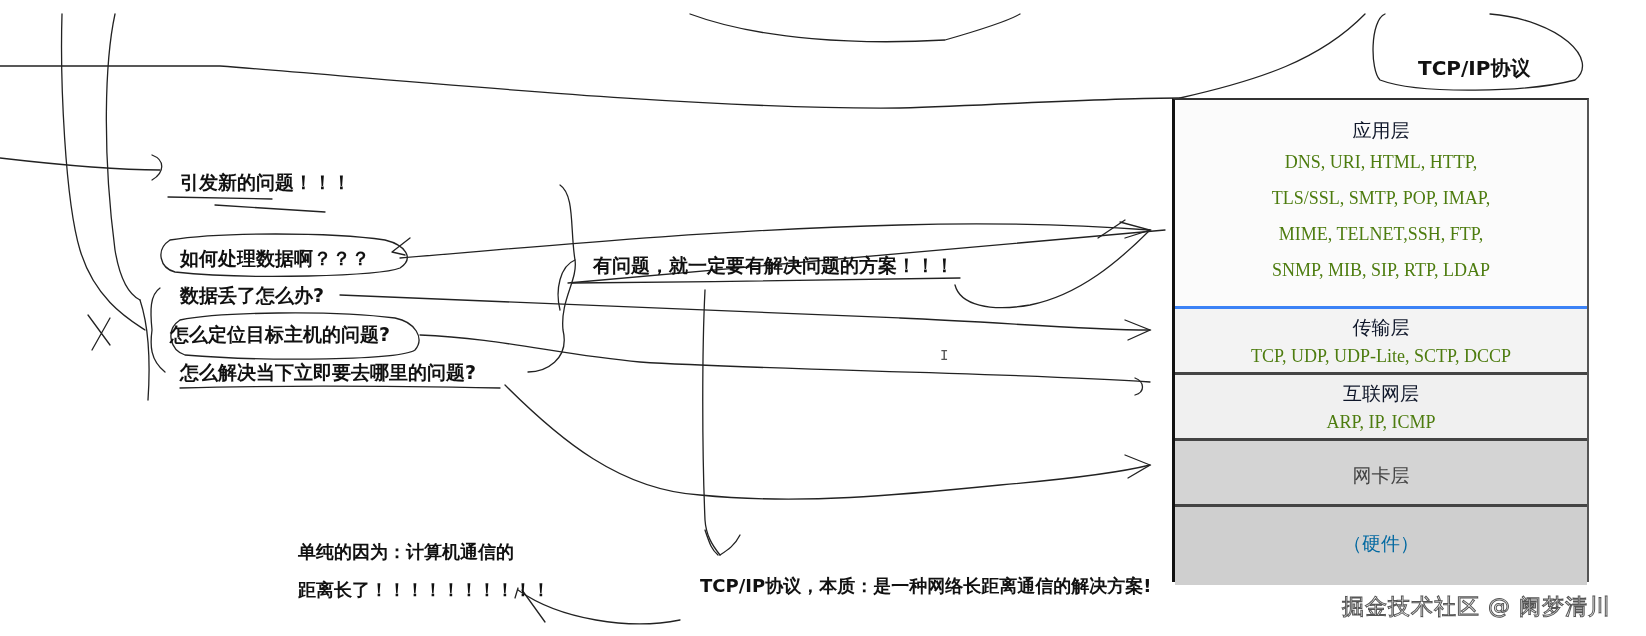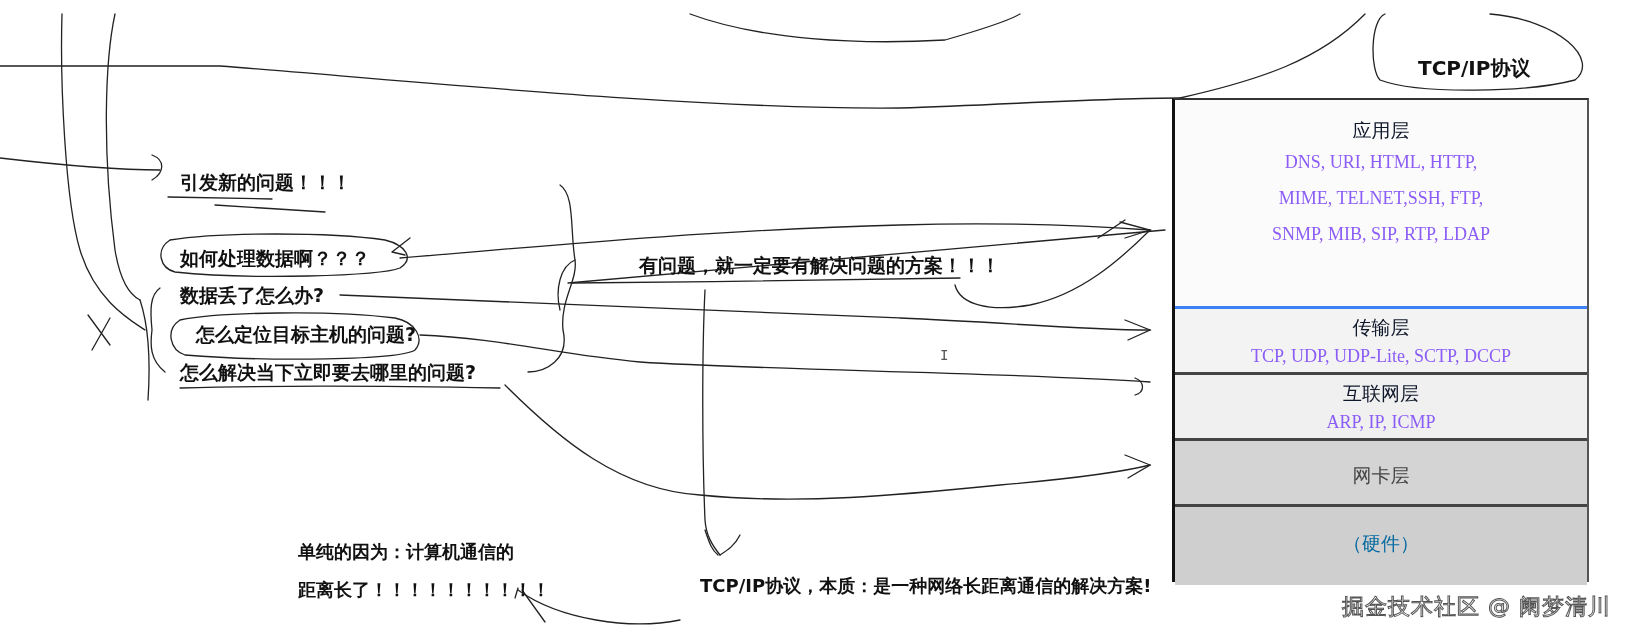--- a/index.html
+++ b/index.html
@@ -7,21 +7,21 @@
          font-family:"DejaVu Sans", sans-serif; color:#111; }
   .ink { position:absolute; left:0; top:0; width:1646px; height:636px; pointer-events:none; }
   .note { position:absolute; font-weight:bold; font-size:19px; white-space:nowrap; color:#111;
           font-family:"DejaVu Sans", sans-serif; letter-spacing:0px;text-align:center; }
   .title { position:absolute; left:1418px; top:55px; font-weight:bold; font-size:20px; color:#111; }
   .stack { position:absolute; left:1172px; top:98px; width:412px; height:482px;
            border-left:3px solid #111; border-top:2px solid #333; border-right:2px solid #555; }
   .layer { position:absolute; left:0; width:100%; text-align:center; color:#3a3a3a;
            font-family:"Liberation Serif", "DejaVu Serif", serif; }
   .layer .name { font-size:19px; color:#0f172a; }
-  .layer .proto { font-size:18px; line-height:36px; color:#8b5cf6; }
+  .layer .proto { font-size:18px; line-height:36px; color:#4d7c0f; }
   .l-app { top:0; height:206px; background:#fbfbfb; }
   .l-tr { top:206px; height:66px; background:#f3f3f3; border-top:3px solid #3b82f6; }
   .l-net { top:272px; height:66px; background:#f0f0f0; border-top:3px solid #444; }
   .l-nic { top:338px; height:66px; background:#d4d4d4; border-top:3px solid #444; }
   .l-hw { top:404px; height:78px; background:#cfcfcf; border-top:3px solid #444; }
   .watermark { position:absolute; left:1342px; top:592px; font-size:22px; color:#fff;
                -webkit-text-stroke:1px #555; letter-spacing:1px; }
   .cursor { position:absolute; left:940px; top:347px; font-size:14px; color:#555;
             font-family:"DejaVu Sans Mono", monospace; }
 </style>
@@ -87,31 +87,32 @@
   <path d="M518 588 L515 598 M522 590 L545 622"></path>
 
   <path d="M518 590 C560 620 630 630 680 620"></path>
 </svg>
 
 <div class="title">TCP/IP协议</div>
 
 <div class="note" style="left:180px;top:170px;">引发新的问题！！！</div>
 <div class="note" style="left:180px;top:246px;">如何处理数据啊？？？</div>
 <div class="note" style="left:180px;top:283px;">数据丢了怎么办?</div>
-<div class="note" style="left:196px;top:322px;">怎么定位目标主机的问题?</div>
+<div class="note" style="left:170px;top:322px;">怎么定位目标主机的问题?</div>
 <div class="note" style="left:180px;top:360px;">怎么解决当下立即要去哪里的问题?</div>
-<div class="note" style="left:593px;top:253px;margin-left:46px;">有问题，就一定要有解决问题的方案！！！</div>
+<div class="note" style="left:593px;top:253px;">有问题，就一定要有解决问题的方案！！！</div>
 <div class="note" style="left:298px;top:540px;font-size:18px;">单纯的因为：计算机通信的</div>
 <div class="note" style="left:298px;top:578px;font-size:18px;">距离长了！！！！！！！！！！</div>
 <div class="note" style="left:700px;top:574px;font-size:18px;">TCP/IP协议，本质：是一种网络长距离通信的解决方案!</div>
 
 <div class="stack">
   <div class="layer l-app">
     <div class="name" style="margin-top:18px;">应用层</div>
     <div class="proto">DNS, URI, HTML, HTTP,</div>
+    <div class="proto">TLS/SSL, SMTP, POP, IMAP,</div>
     <div class="proto">MIME, TELNET,SSH, FTP,</div>
     <div class="proto">SNMP, MIB, SIP, RTP, LDAP</div>
   </div>
   <div class="layer l-tr">
     <div class="name" style="margin-top:6px;">传输层</div>
     <div class="proto" style="line-height:30px;">TCP, UDP, UDP-Lite, SCTP, DCCP</div>
   </div>
   <div class="layer l-net">
     <div class="name" style="margin-top:6px;">互联网层</div>
     <div class="proto" style="line-height:30px;">ARP, IP, ICMP</div>

